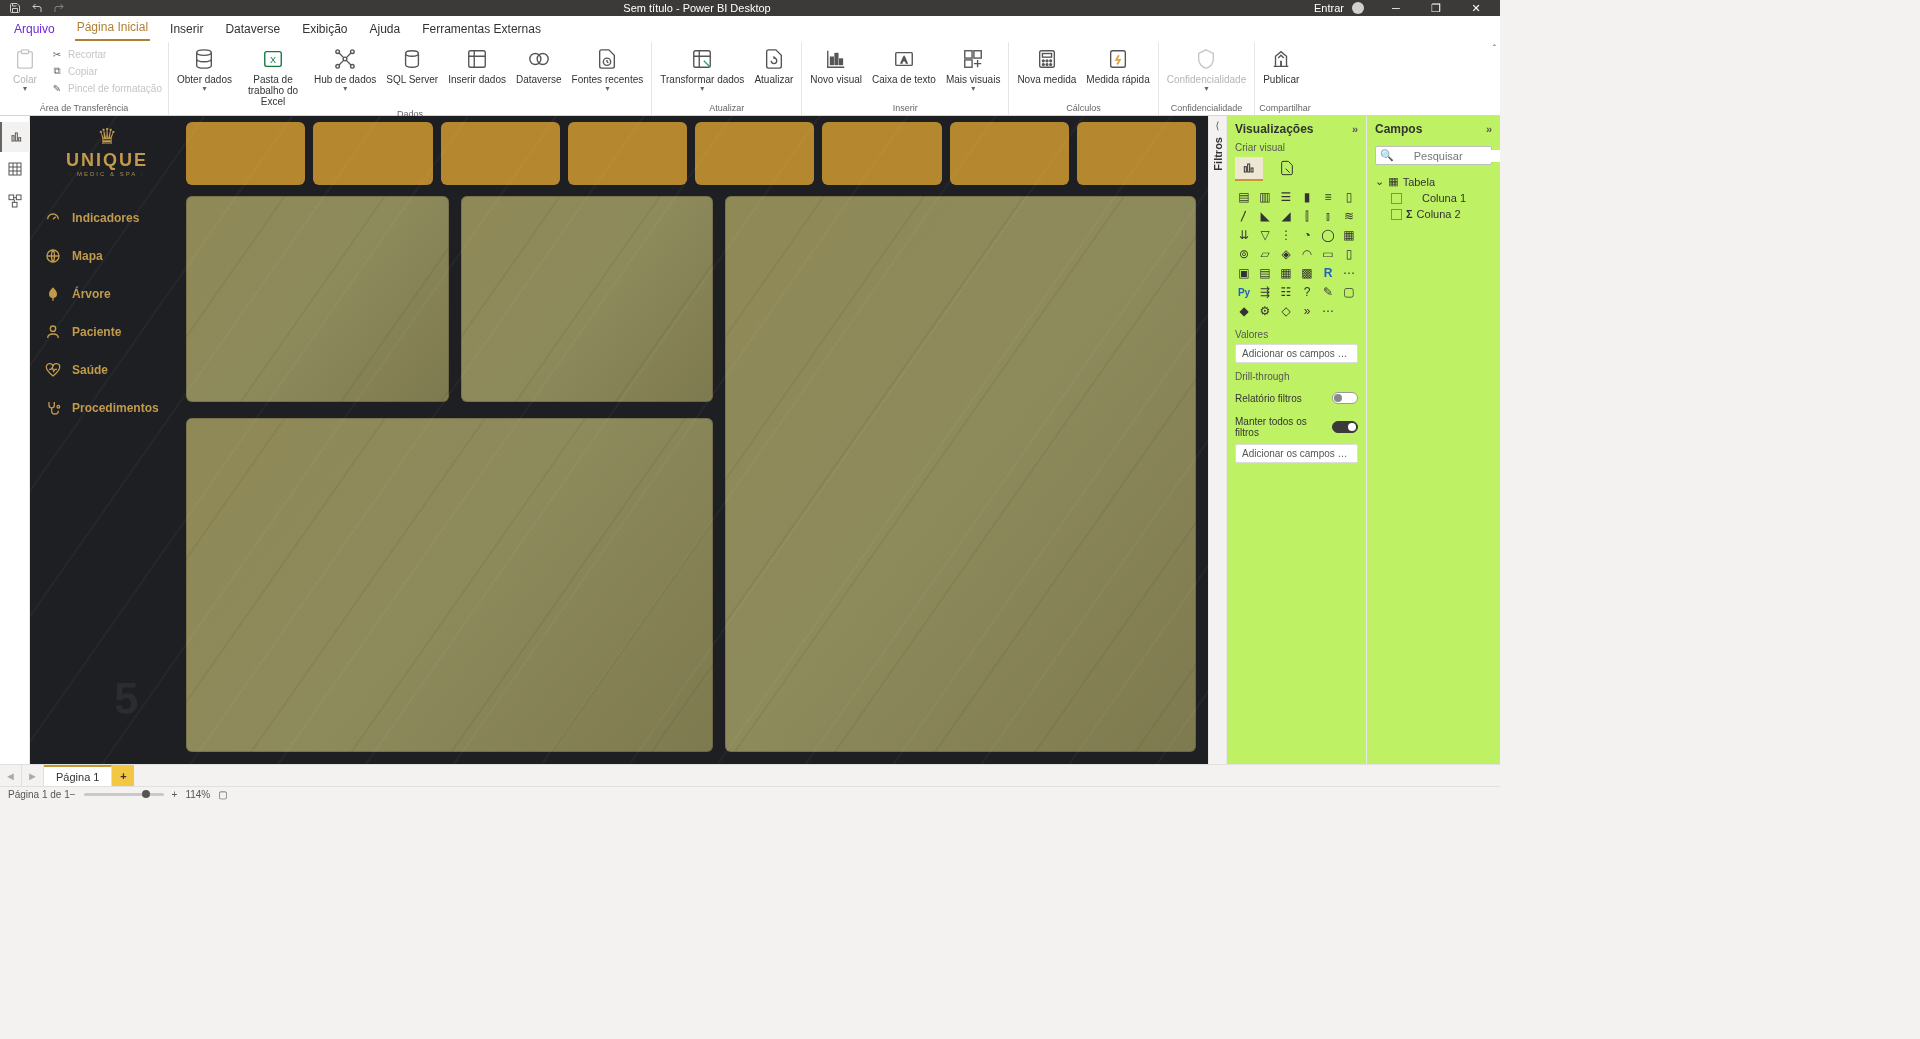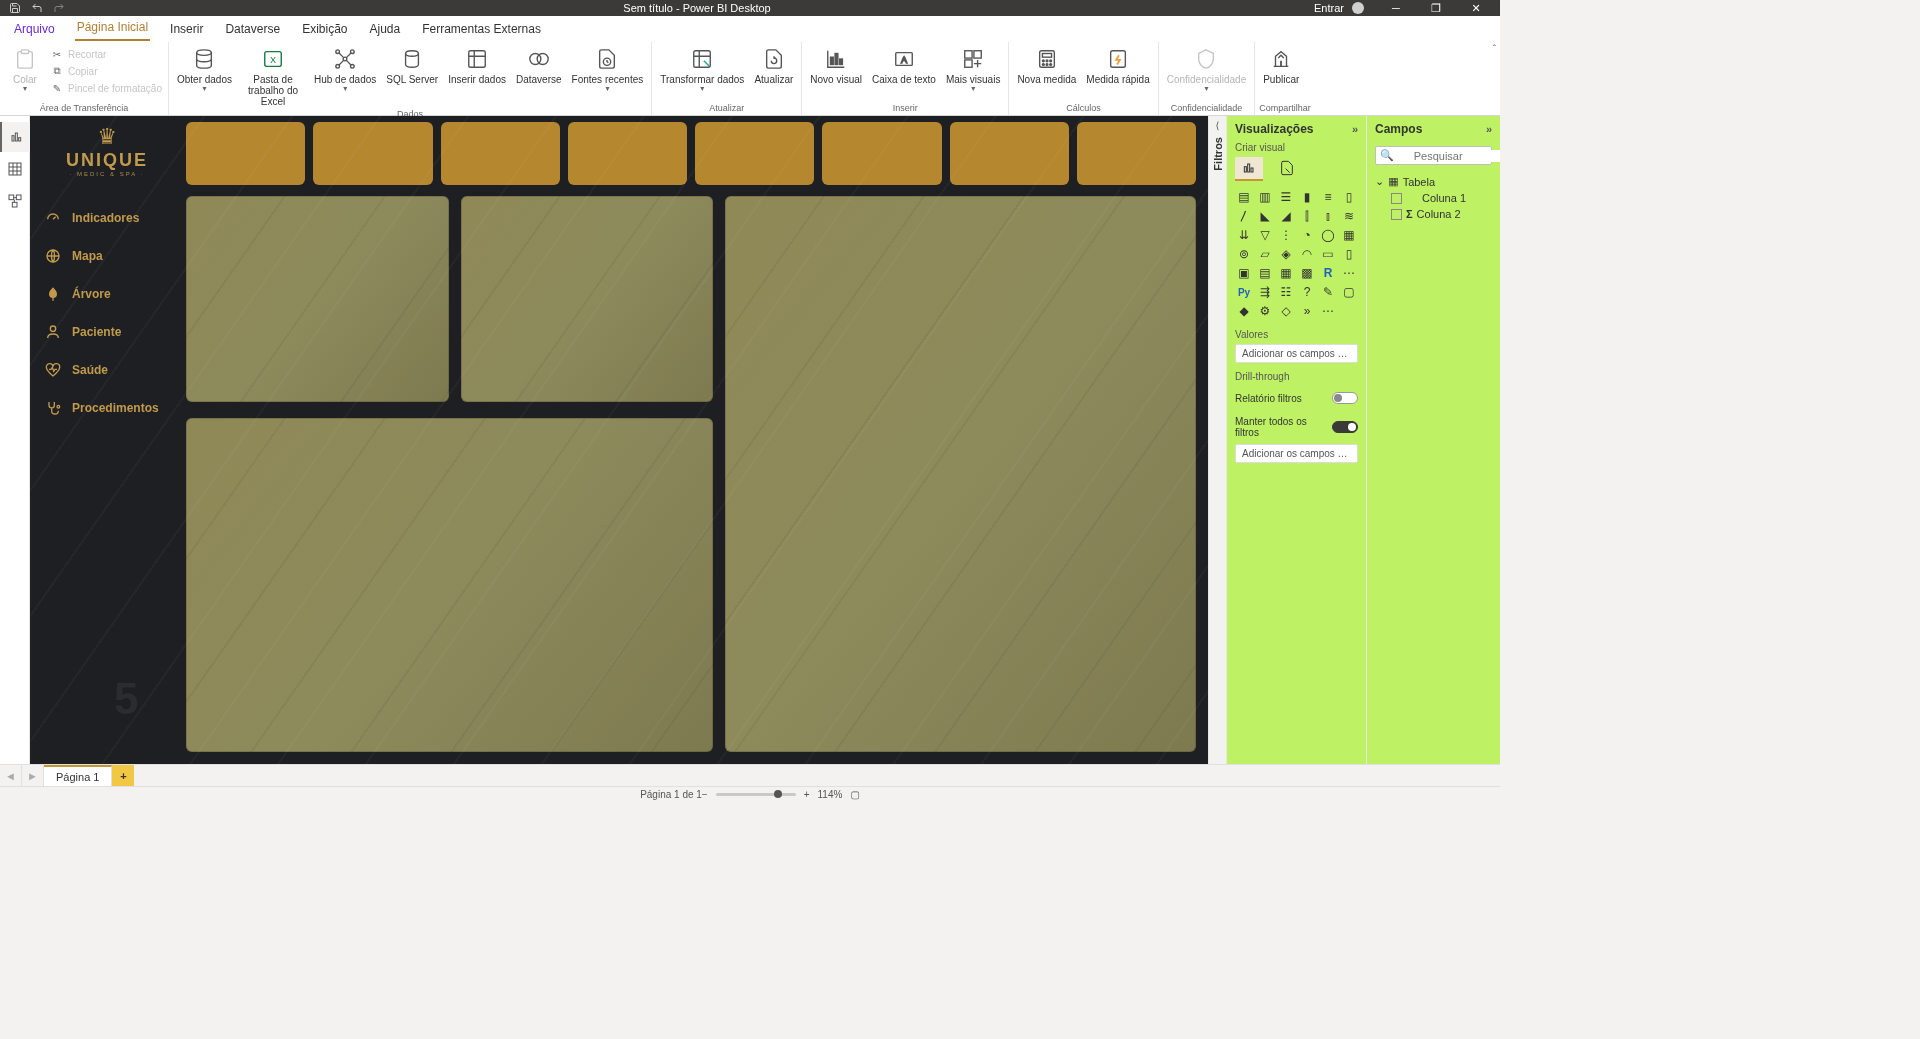--- a/index.html
+++ b/index.html
@@ -98,21 +98,21 @@
   .chk { width:11px; height:11px; border:1px solid #888; display:inline-block;}
   .sigma { font-weight:700;}
 
   
   .page-tabs { height:22px; background:#f3f2f1; border-top:1px solid #e0e0e0; display:flex; align-items:stretch;}
   .page-tabs .nav { width:22px; display:flex; align-items:center; justify-content:center; color:#aaa; border-right:1px solid #e0e0e0;}
   .page-tabs .ptab { padding:0 12px; display:flex; align-items:center; background:#fff; border-right:1px solid #e0e0e0; border-top:2px solid #c7962e; font-size:11px;}
   .page-tabs .add { width:22px; background:#f2c744; display:flex; align-items:center; justify-content:center; font-weight:700; color:#333;}
 
   
-  .status { height:16px; background:#f3f2f1; border-top:1px solid #e0e0e0; display:flex; align-items:center; justify-content:center; font-size:10px; color:#555; padding:0 8px;}
+  .status { height:16px; background:#f3f2f1; border-top:1px solid #e0e0e0; display:flex; align-items:center; justify-content:flex-start; font-size:10px; color:#555; padding:0 8px;}
   .zoom { display:flex; align-items:center; gap:8px;}
   .zoom .track { width:80px; height:3px; background:#c9c9c9; position:relative; border-radius:2px;}
   .zoom .thumb { position:absolute; right:14px; top:-3px; width:8px; height:8px; border-radius:50%; background:#555;}
 
   svg { display:block; }
 </style>
 </head>
 <body>
 
 <div class="titlebar">

